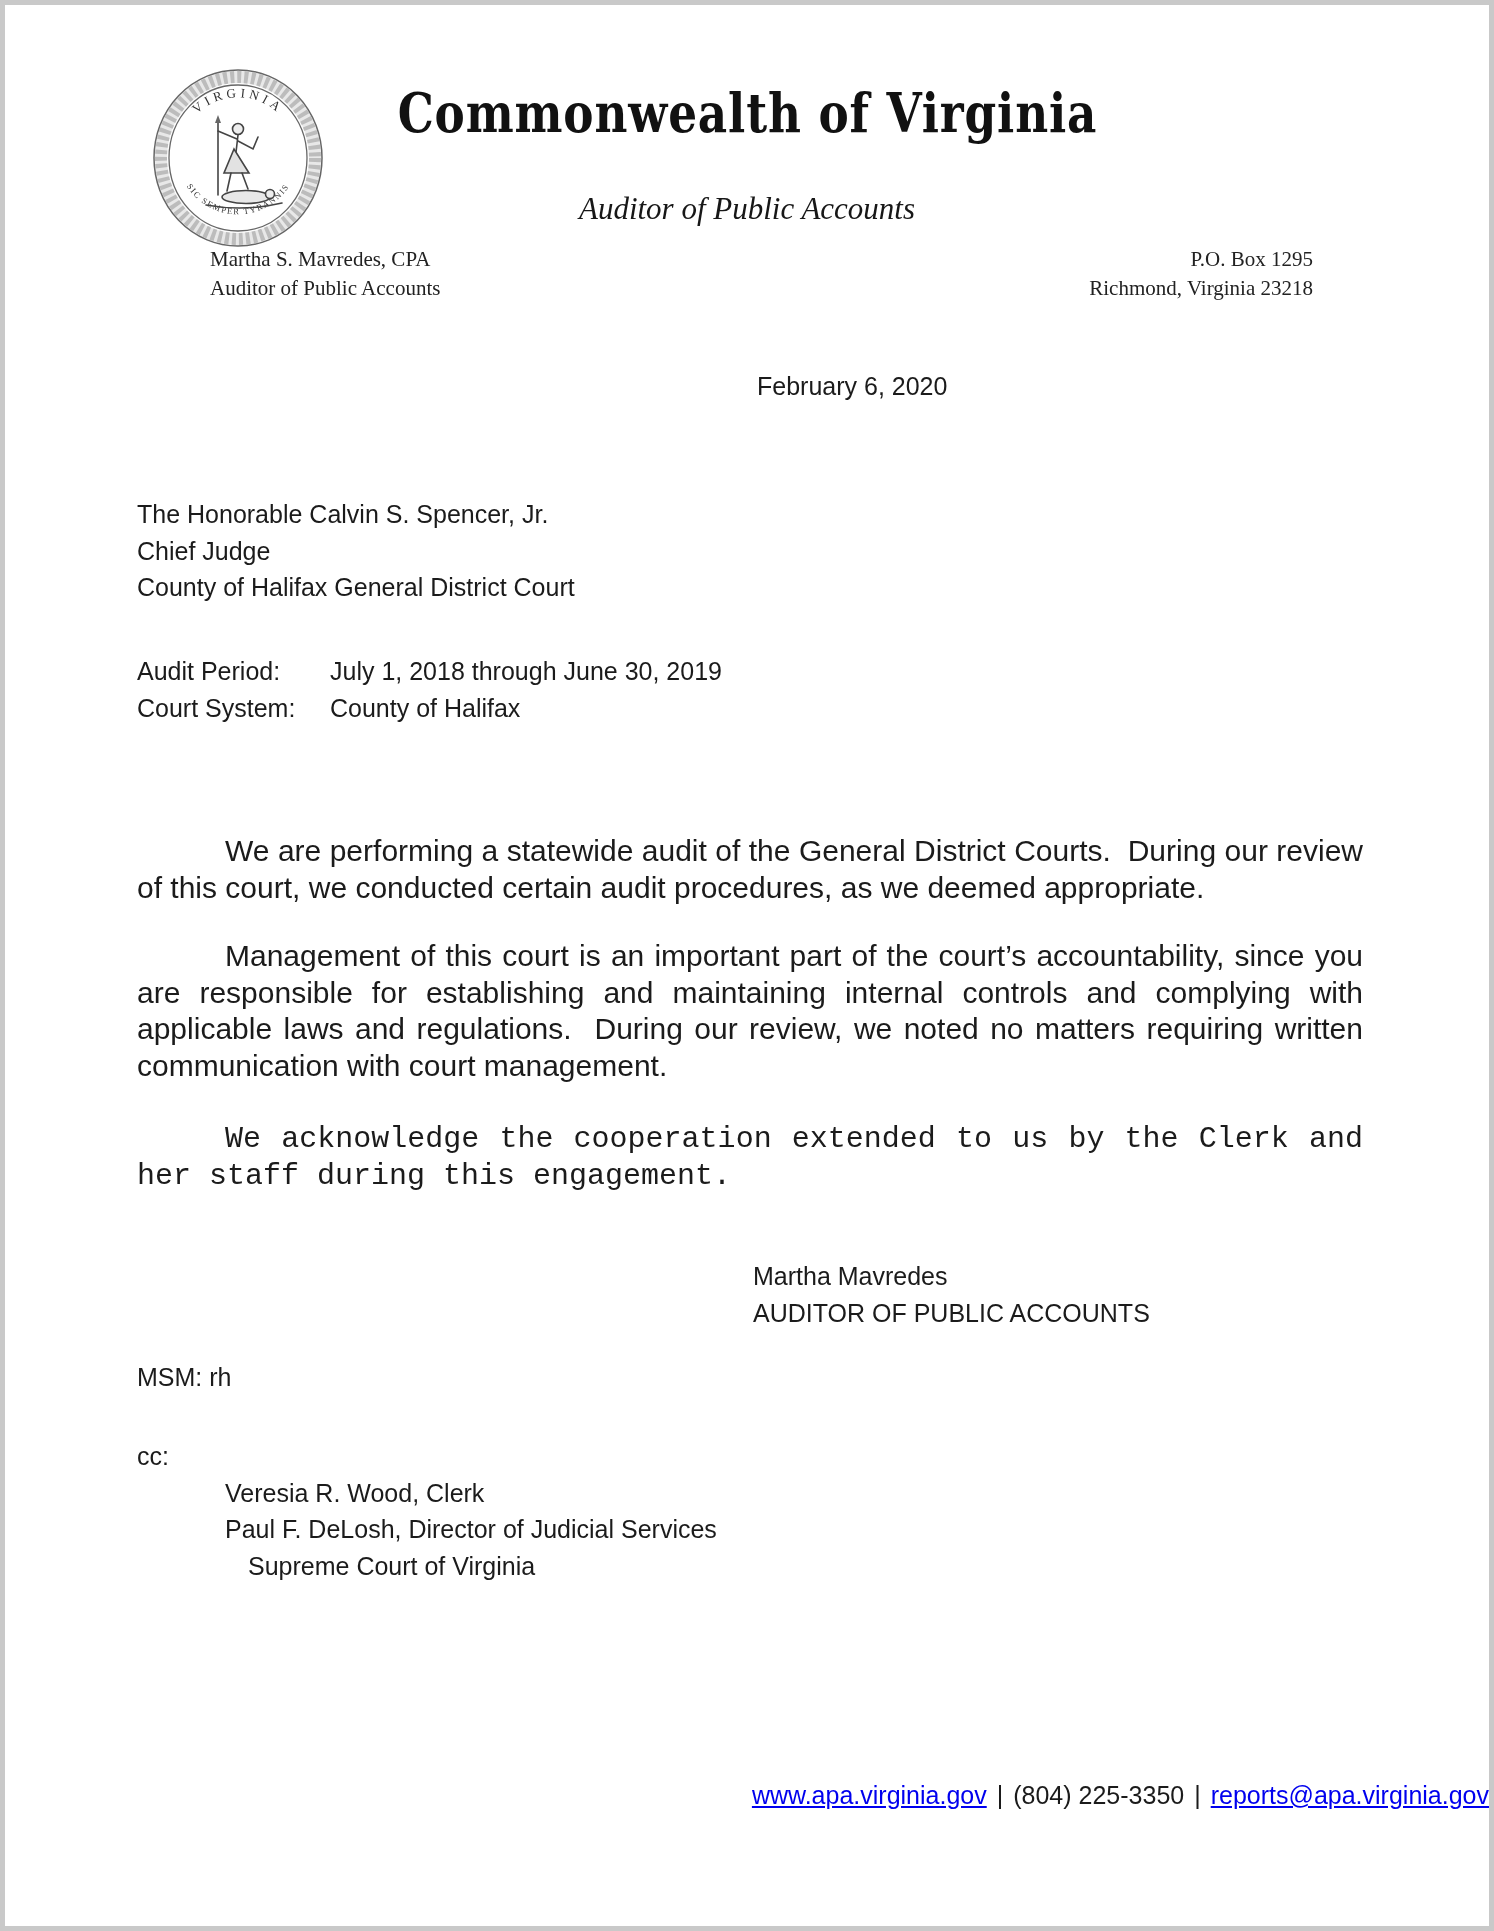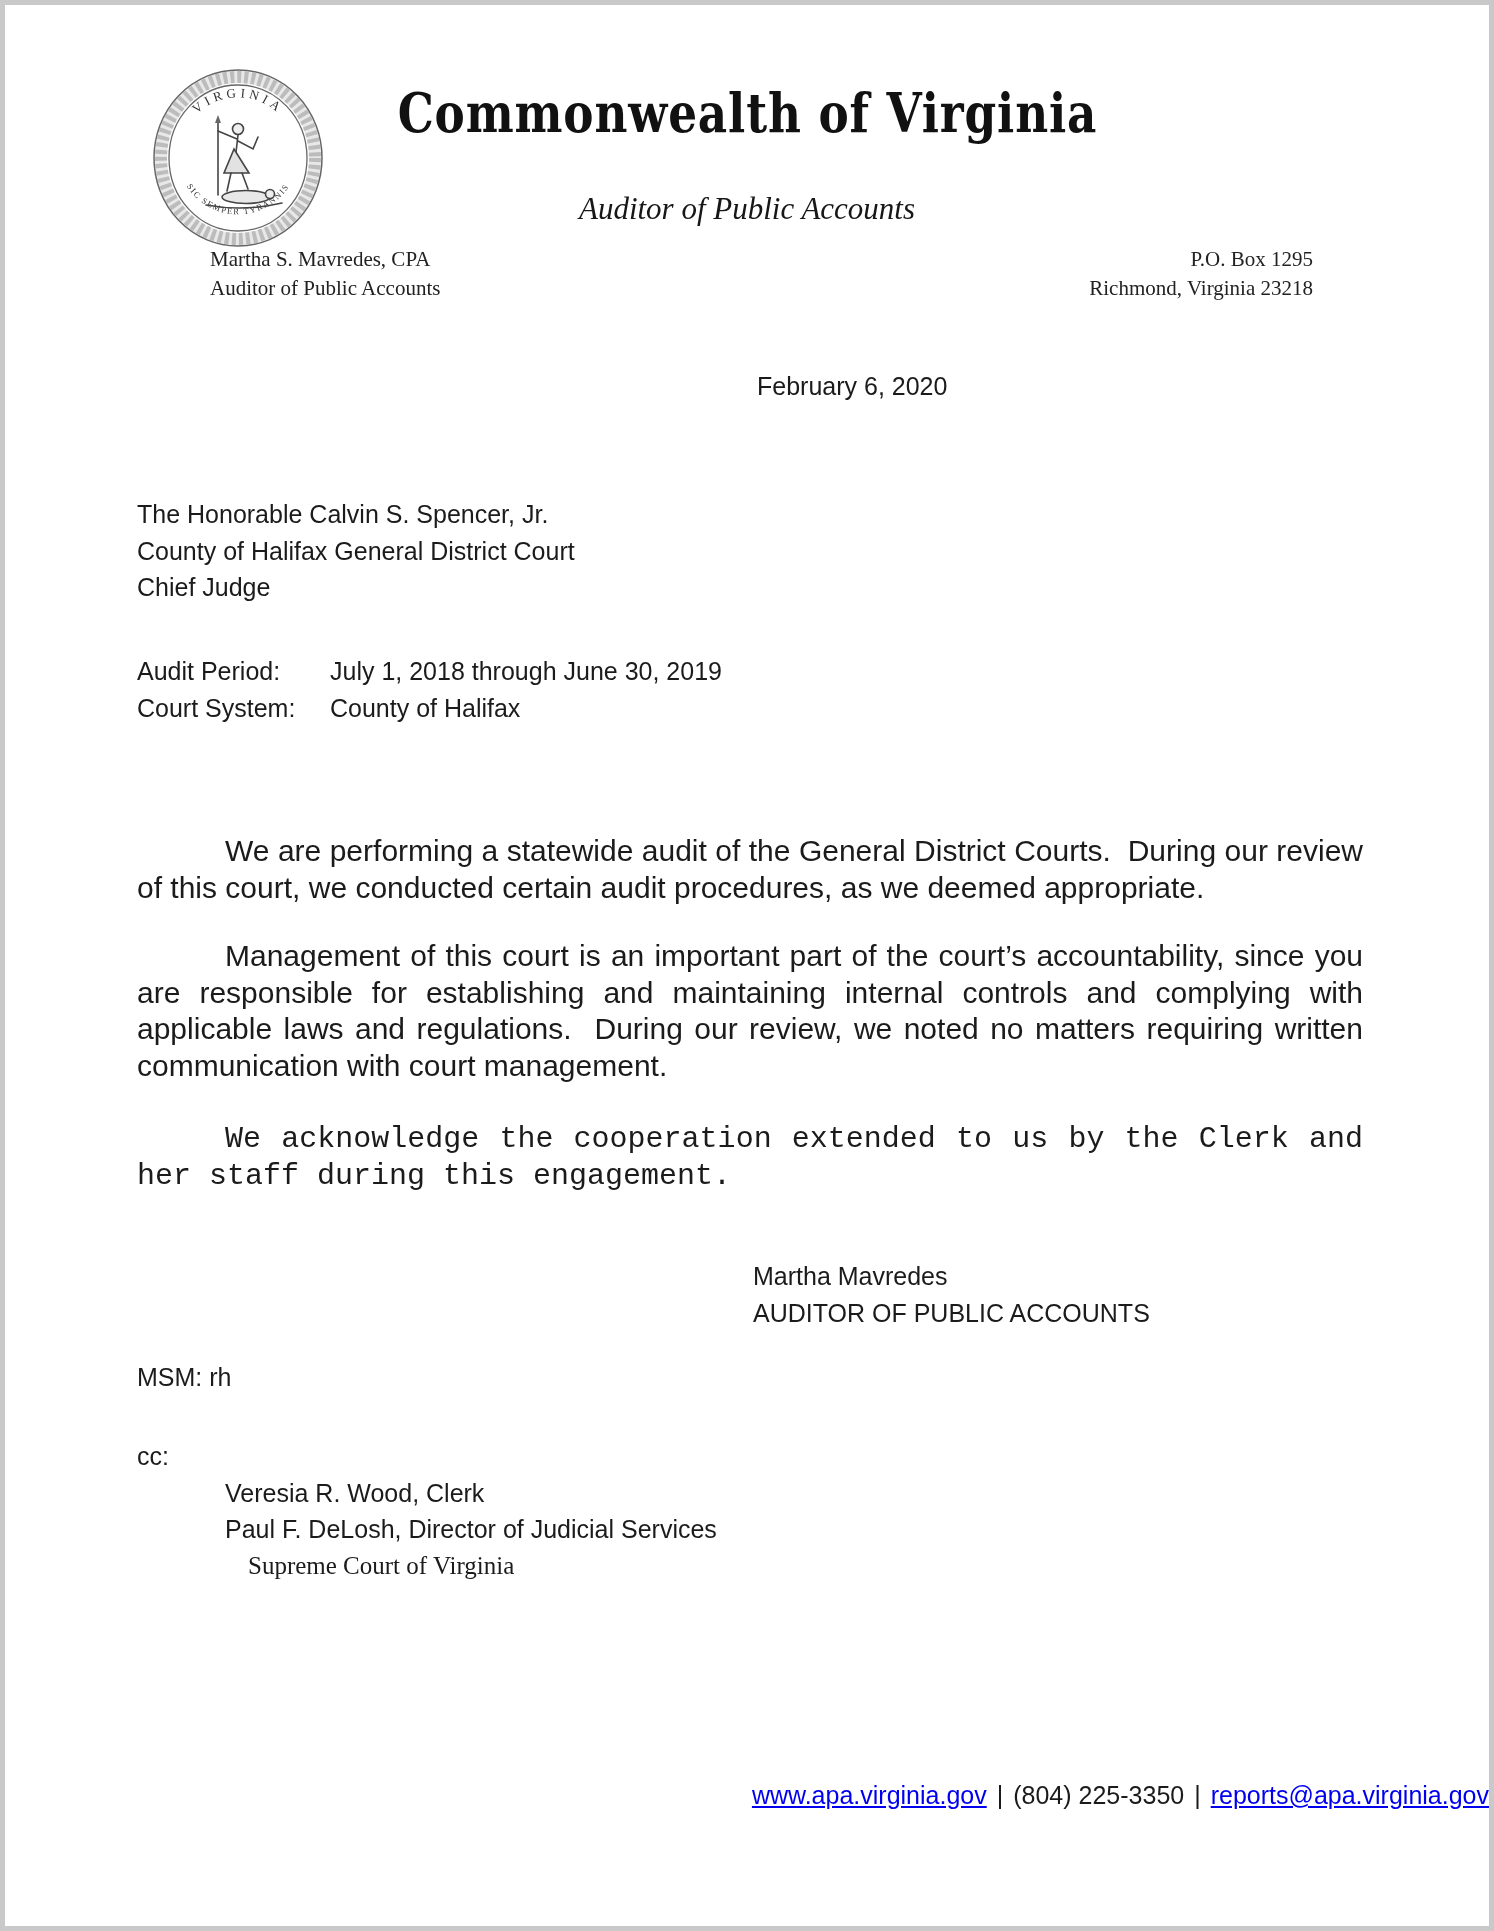--- a/index.html
+++ b/index.html
@@ -43,21 +43,21 @@
     text-align:justify;text-indent:88px;
   }
   .para-1{top:828px;}
   .para-2{top:933px;}
   .para-3{top:1116px;font-family:Liberation Mono, monospace;}
   .sig-block{position:absolute;left:748px;top:1253px;font-size:25px;line-height:36.5px;}
   .ref-line{position:absolute;left:132px;top:1358px;font-size:25px;}
   .cc-block{position:absolute;left:132px;top:1433px;font-size:25px;line-height:36.5px;}
   .cc-row{display:flex;align-items:flex-start;}
   .cc-label{width:88px;flex:0 0 88px;}
-  .cc-sub{padding-left:111px;font-family:Liberation Serif, serif;}
+  .cc-sub{padding-left:111px;}
   
   .footer{position:absolute;left:0;right:0;top:1776px;text-align:right;font-size:25px;color:#1b1b1b;}
   .footer a{color:#0000EE;text-decoration:underline;cursor:pointer;}
   .footer .sep{margin:0 10px;color:#1b1b1b;}
 </style>
 </head>
 <body>
 
 <div class="page">
 
@@ -107,22 +107,22 @@
 
   <div class="lh-right">
     <div>P.O. Box 1295</div>
     <div>Richmond, Virginia 23218</div>
   </div>
 
   <div class="dateline">February 6, 2020</div>
 
   <div class="recipient">
     <div>The Honorable Calvin S. Spencer, Jr.</div>
+    <div>Chief Judge</div>
     <div>County of Halifax General District Court</div>
-    <div>Chief Judge</div>
   </div>
 
   <div class="audit-block">
     <div class="audit-row">
       <span class="a-label">Audit Period:</span><span>July 1, 2018 through June 30, 2019</span>
     </div>
     <div class="audit-row">
       <span class="a-label">Court System:</span><span>County of Halifax</span>
     </div>
   </div>

